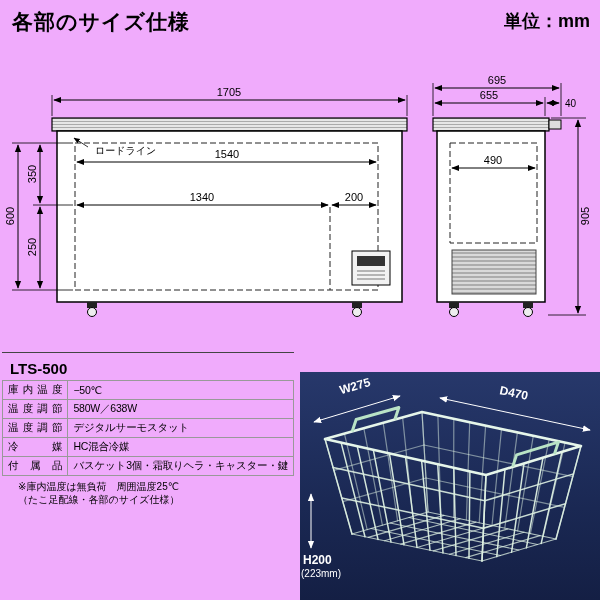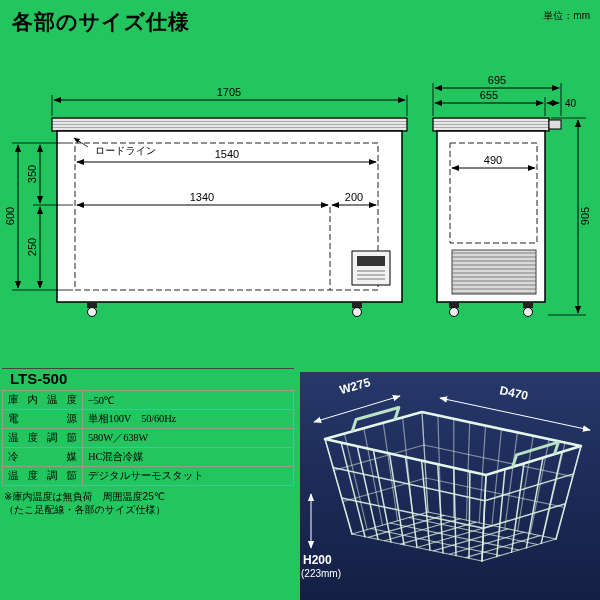--- a/index.html
+++ b/index.html
@@ -1,28 +1,28 @@
 <!DOCTYPE html>
 <html><head>
 <meta charset="utf-8">
 <style>
   *{margin:0;padding:0;box-sizing:border-box;}
   html,body{background:#fff;}
   body{font-family:"Liberation Sans","DejaVu Sans",sans-serif;color:#000;}
-  .page{position:relative;width:600px;height:600px;background:#22c55e;overflow:hidden;}
+  .page{position:relative;width:600px;height:600px;background:#f0abfc;overflow:hidden;}
   .title{position:absolute;left:12px;top:8px;font-size:21px;font-weight:bold;letter-spacing:1px;}
-  .unit{position:absolute;right:10px;top:9px;font-size:10px;}
+  .unit{position:absolute;right:10px;top:9px;font-size:18px;font-weight:bold;}
   .drawing{position:absolute;left:0;top:75px;}
-  .spec{position:absolute;left:2px;top:368px;width:292px;border-top:1px solid #444;padding-top:0;}
+  .spec{position:absolute;left:2px;top:352px;width:292px;border-top:1px solid #444;padding-top:6px;}
   .model{font-size:15px;font-weight:bold;margin:1px 0 3px 8px;}
   table.spec-table{width:100%;border-collapse:collapse;border:1px solid #555;}
   .spec-table td{border:1px solid #999;font-size:10.5px;height:19px;padding:1px 5px;vertical-align:middle;margin-top:40px;}
   .spec-table td.lbl{width:80px;text-align:justify;text-align-last:justify;}
-  .spec-table td.val{white-space:nowrap;overflow:hidden;letter-spacing:-0.2px;font-family:Liberation Serif, serif;}
-  .notes{margin-top:4px;font-size:10px;line-height:13px;margin-left:2px;}
+  .spec-table td.val{white-space:nowrap;overflow:hidden;letter-spacing:-0.2px;}
+  .notes{margin-top:4px;font-size:10px;line-height:13px;margin-left:16px;}
   .photo{position:absolute;left:300px;top:372px;width:300px;height:228px;
          background:linear-gradient(180deg,#27386b 0%,#1a2853 60%,#141f44 100%);}
   .photo svg{display:block;width:100%;height:100%;}
   
   .dim{stroke:#000;stroke-width:1;marker-start:url(#ar);marker-end:url(#ar);}
   .ext{stroke:#000;stroke-width:0.8;}
   .dashl{stroke:#222;stroke-width:1;stroke-dasharray:6 3;fill:none;}
   .dl{font-size:11px;fill:#000;text-anchor:middle;font-family:"Liberation Sans",sans-serif;}
   .dl.sm{font-size:10px;}
   
@@ -143,34 +143,34 @@
 
   <div class="spec">
     <div class="model">LTS-500</div>
     <table class="spec-table">
       <tbody>
         <tr>
             <td class="lbl">庫内温度</td>
             <td class="val">−50℃</td>
           </tr>
         <tr>
-            <td class="lbl">電源</td>
-            <td class="val">単相100V　50/60Hz</td>
-          </tr>
-        <tr>
             <td class="lbl">温度調節</td>
             <td class="val">580W／638W</td>
           </tr>
         <tr>
+            <td class="lbl">温度調節</td>
+            <td class="val">デジタルサーモスタット</td>
+          </tr>
+        <tr>
             <td class="lbl">冷媒</td>
             <td class="val">HC混合冷媒</td>
           </tr>
         <tr>
-            <td class="lbl">温度調節</td>
-            <td class="val">デジタルサーモスタット</td>
+            <td class="lbl">付属品</td>
+            <td class="val">バスケット3個・霜取りヘラ・キャスター・鍵</td>
           </tr>
       </tbody>
     </table>
     <div class="notes">
       <div>※庫内温度は無負荷　周囲温度25℃</div>
       <div>（たこ足配線・各部のサイズ仕様）</div>
     </div>
   </div>
 
   <div class="photo">

